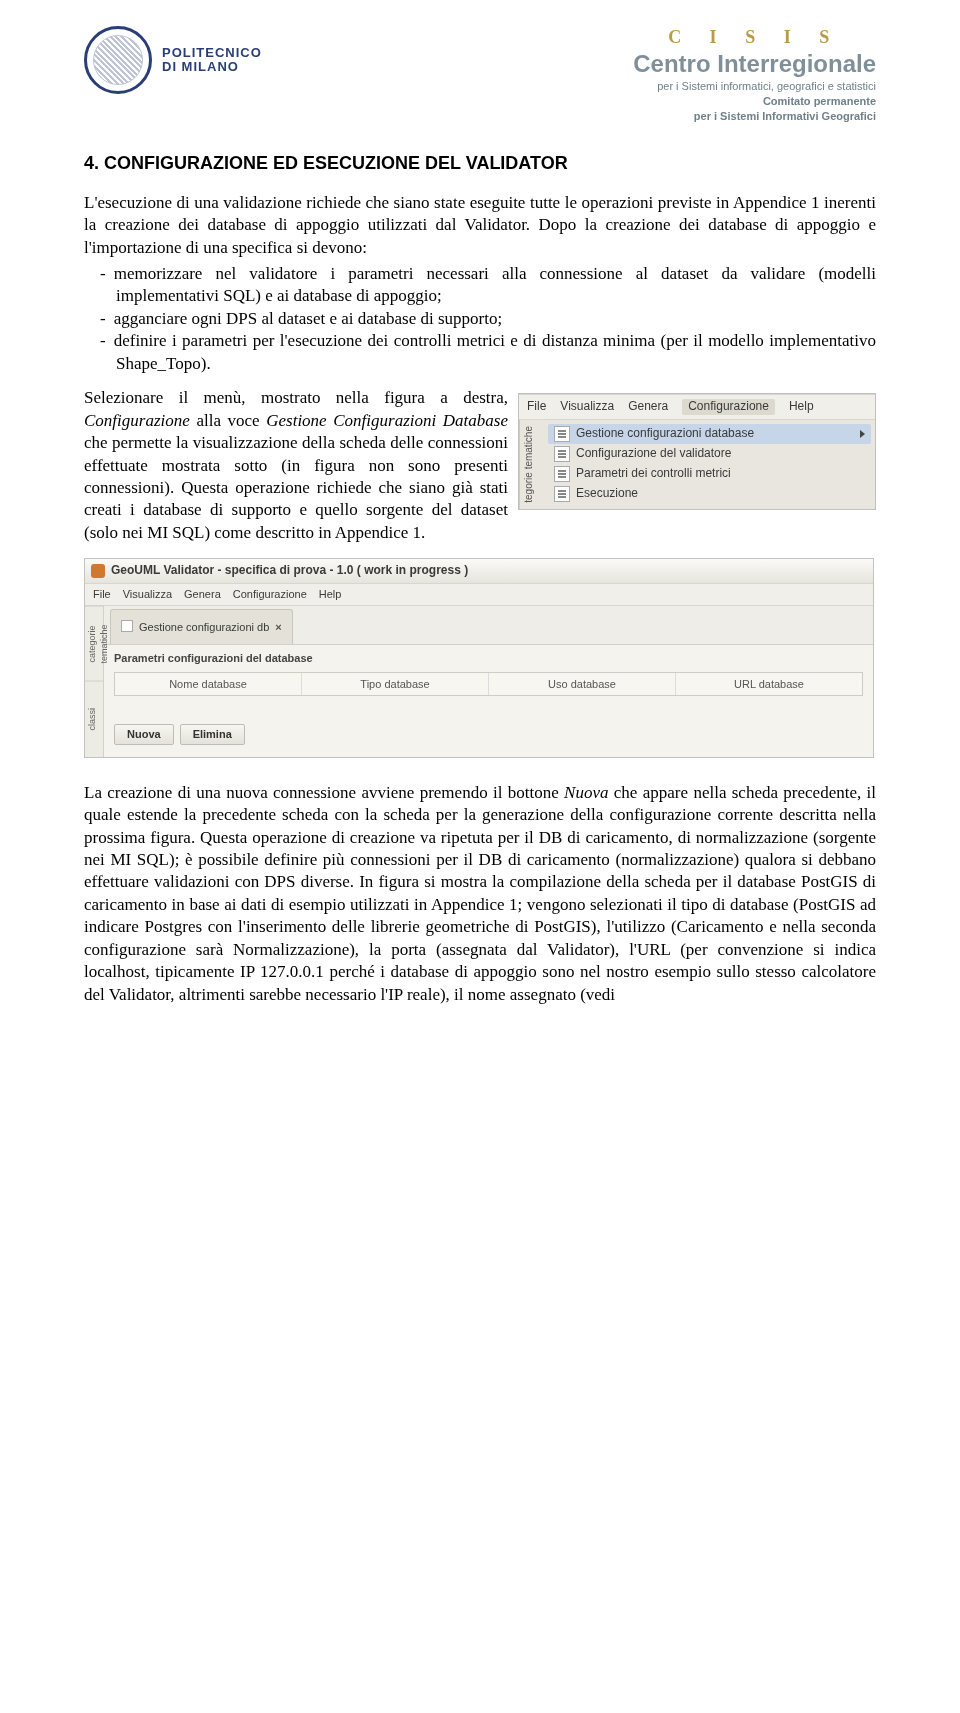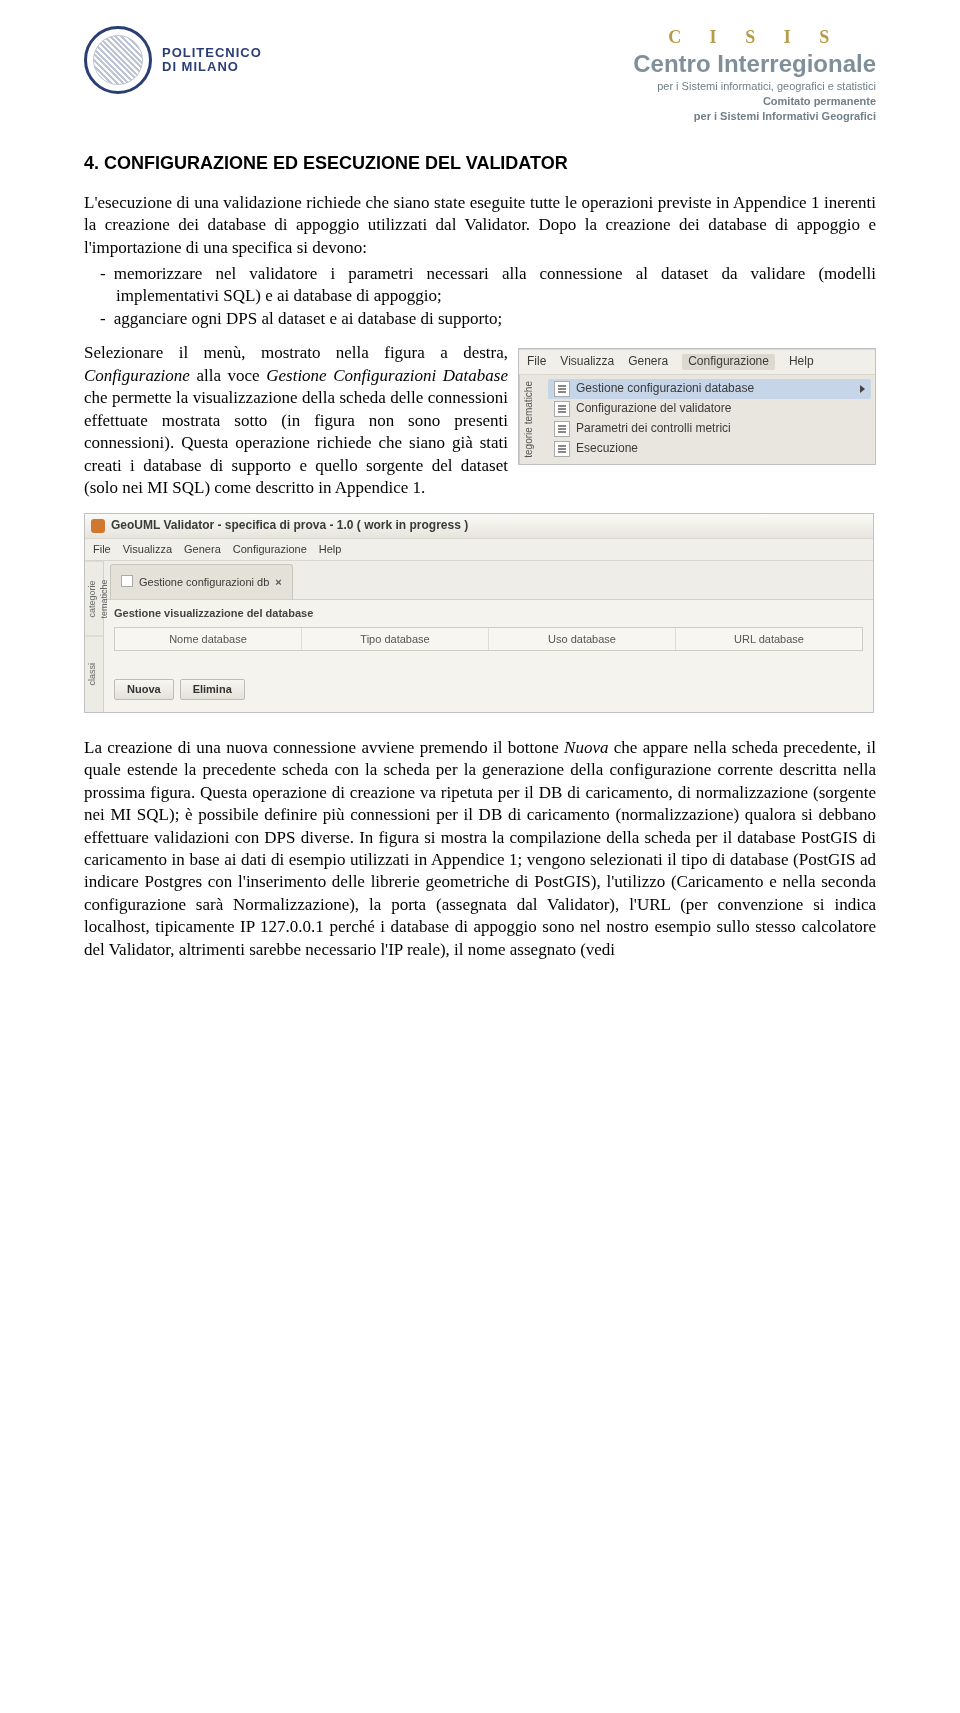--- a/index.html
+++ b/index.html
@@ -347,20 +347,21 @@
       <div class="cisis-sub" style="font-weight:600">per i Sistemi Informativi Geografici</div>
     </div>
   </div>
 
   <h1 class="section-title">4. CONFIGURAZIONE ED ESECUZIONE DEL VALIDATOR</h1>
 
   <p>L'esecuzione di una validazione richiede che siano state eseguite tutte le operazioni previste in Appendice 1 inerenti la creazione dei database di appoggio utilizzati dal Validator. Dopo la creazione dei database di appoggio e l'importazione di una specifica si devono:</p>
   <ul class="dash">
     <li>memorizzare nel validatore i parametri necessari alla connessione al dataset da validare (modelli implementativi SQL) e ai database di appoggio;</li>
     <li>agganciare ogni DPS al dataset e ai database di supporto;</li>
+    <li>definire i parametri per l'esecuzione dei controlli metrici e di distanza minima (per il modello implementativo Shape_Topo).</li>
   </ul>
 
 
   <div class="wrap-block">
     <div class="menu-fig">
       <div class="menubar">
         <span class="mi">File</span>
         <span class="mi">Visualizza</span>
         <span class="mi">Genera</span>
         <span class="mi active">Configurazione</span>
@@ -418,21 +419,21 @@
       </div>
       <div class="db-main">
         <div class="db-tabbar">
           <div class="db-tab">
             <span class="tic"></span>
             <span>Gestione configurazioni db</span>
             <span class="xc">×</span>
           </div>
         </div>
         <div class="db-panel">
-          <div class="db-panel-title">Gestione visualizzazione del database</div>
+          <div class="db-panel-title">Parametri configurazioni del database</div>
           <div class="db-table">
             <div class="db-th">Nome database</div>
             <div class="db-th">Tipo database</div>
             <div class="db-th">Uso database</div>
             <div class="db-th">URL database</div>
           </div>
           <div class="db-btnrow">
             <span class="db-btn">Nuova</span>
             <span class="db-btn">Elimina</span>
           </div>

